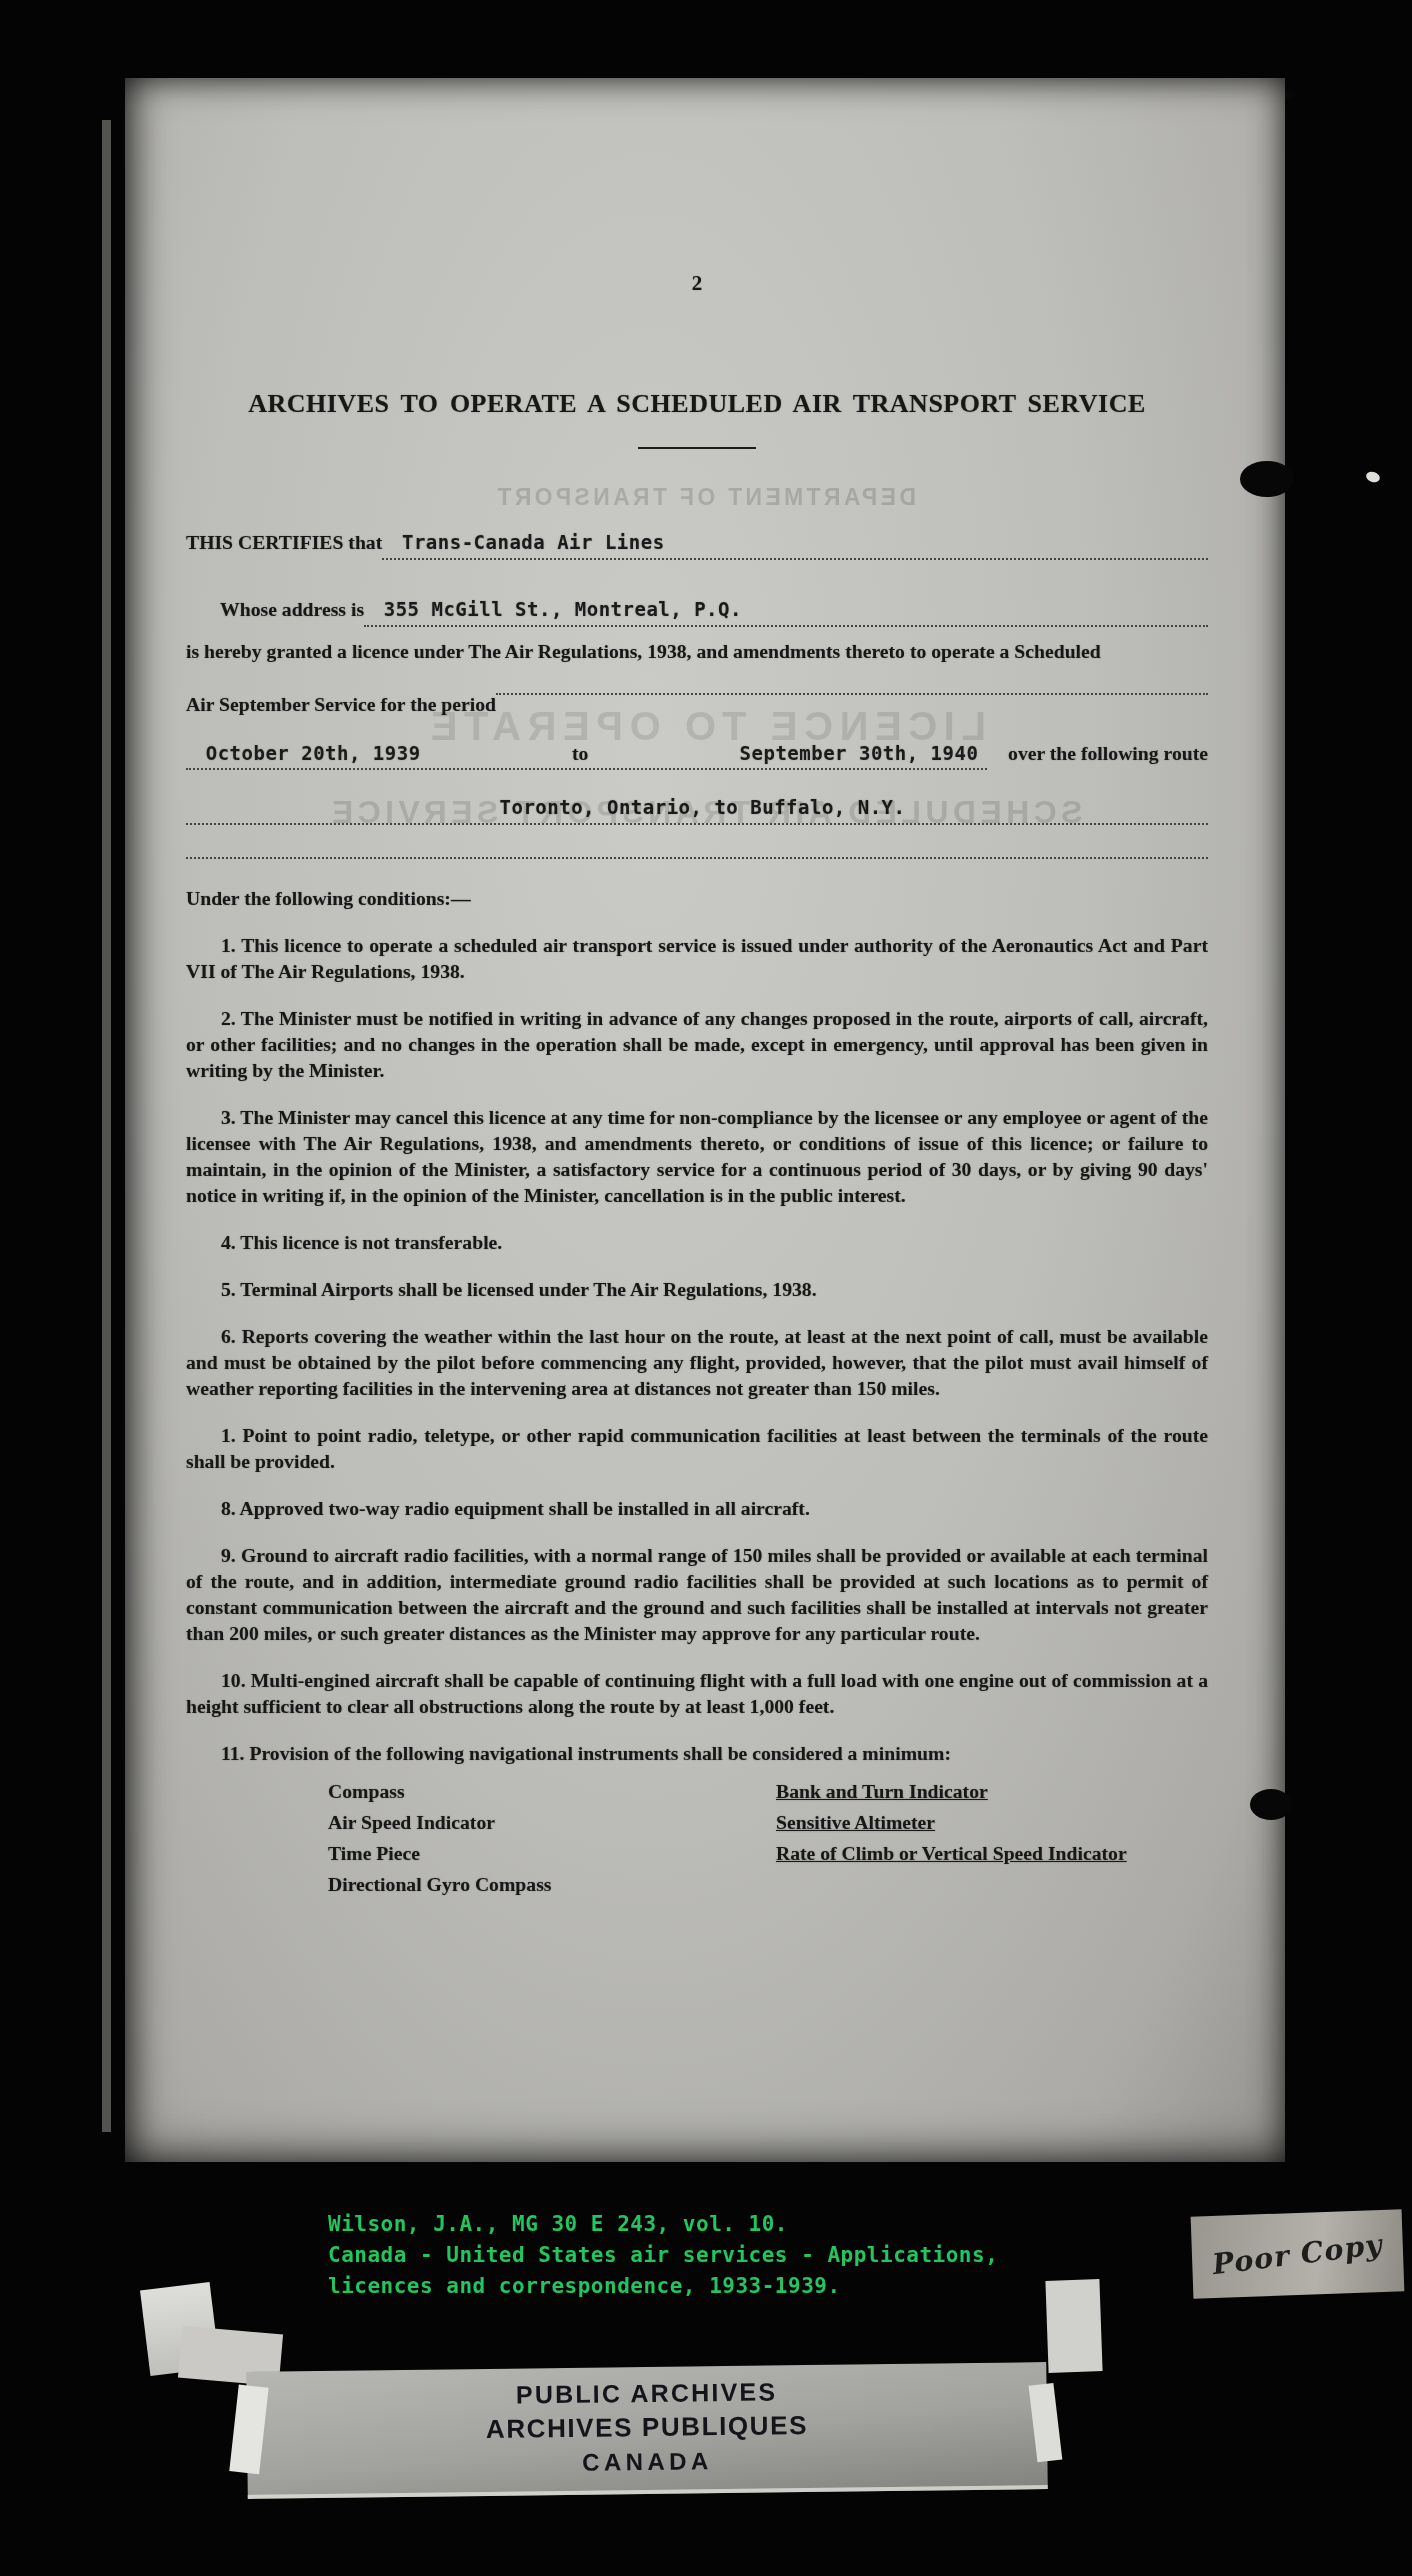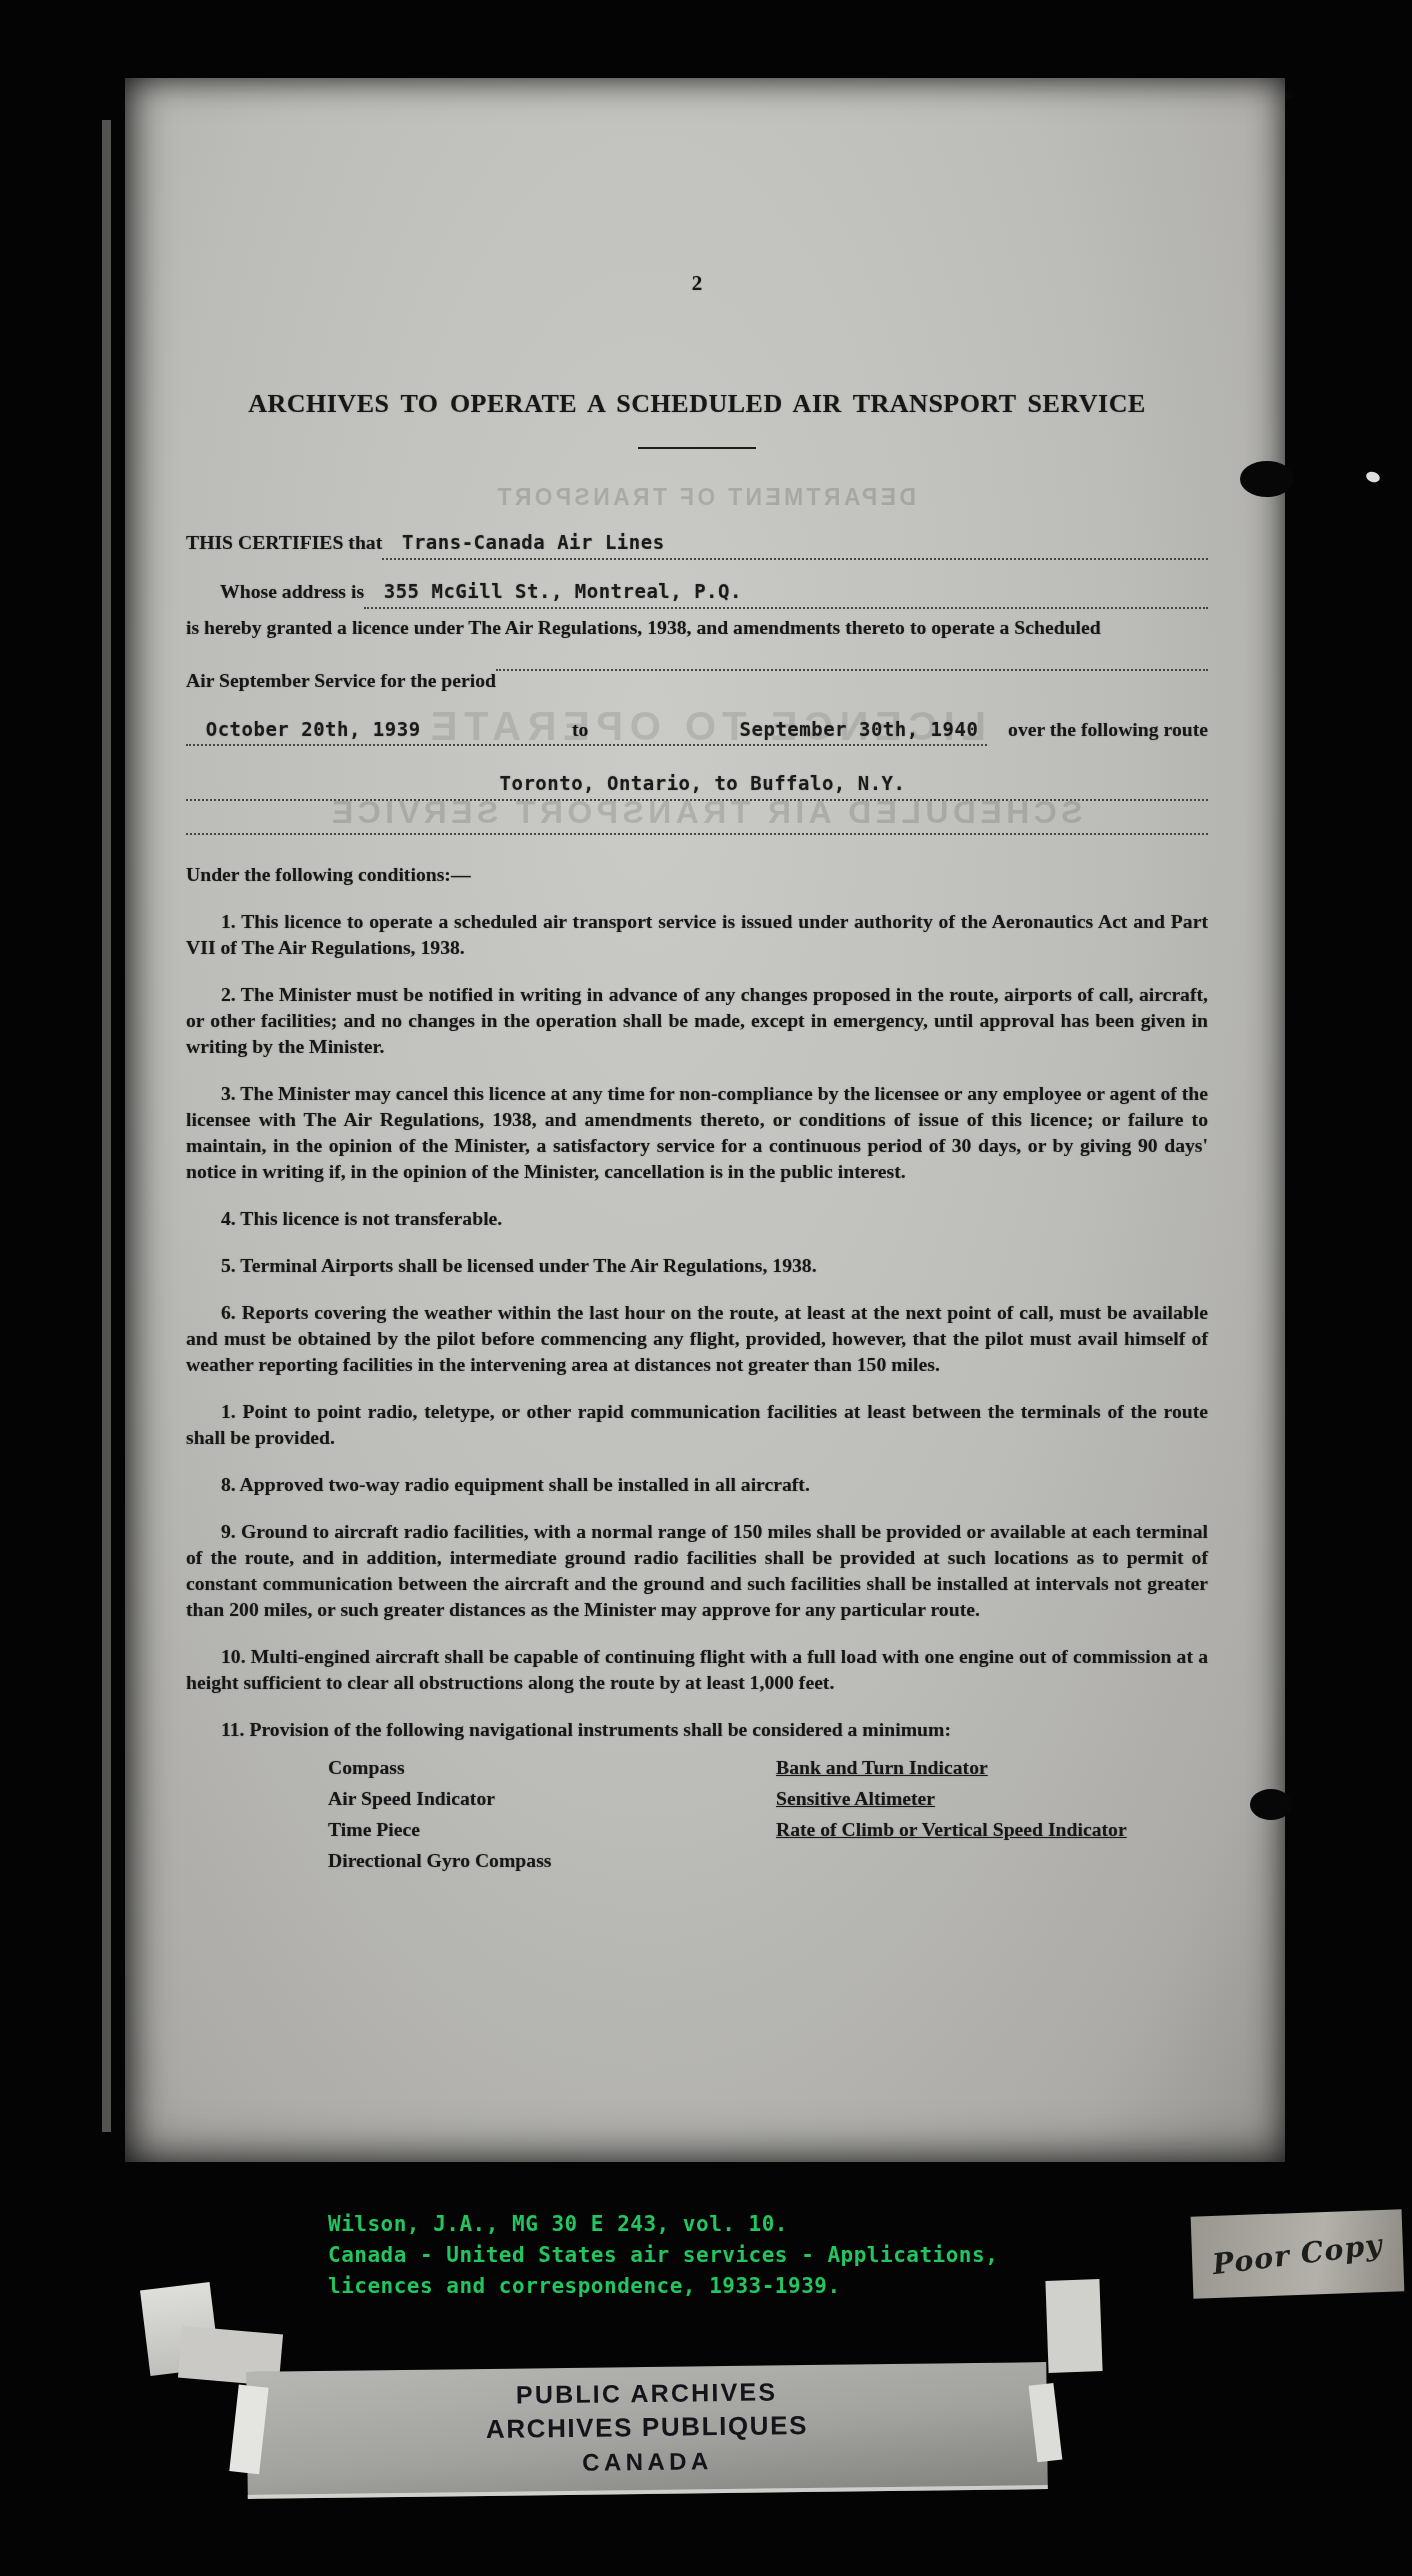--- a/index.html
+++ b/index.html
@@ -20,22 +20,22 @@
     color:#171717; font-weight:bold; font-size:19.7px; line-height:26px;
     text-shadow:0 0 1.6px rgba(25,25,25,.32);
   }
   .edge-sliver{position:absolute; left:102px; top:120px; width:8.7px; height:2012px; background:#6e6e6a; opacity:.75;}
   .page-number{margin-top:192px; text-align:center; font-size:21px;}
   .title{margin:92px 0 0; text-align:center; font-size:26px; line-height:31px; letter-spacing:0.5px; word-spacing:4.4px; font-weight:bold;}
   .title-rule{width:118px; height:0; border-top:2.7px solid #1c1c1c; margin:28.4px auto 0;}
 
   .fline{display:flex; align-items:flex-start;}
   .certifies{margin-top:80px;}
-  .addr{margin-top:18px; margin-left:34px;}
-  .granted{margin:5px 0 0; text-align:justify;}
+  .addr{margin-top:36px; margin-left:34px;}
+  .granted{margin:11px 0 0; text-align:justify;}
   .period-label-line{margin-top:27px;}
   .period-line{margin-top:23px;}
   .route-line{margin-top:24px;}
   .plabel{white-space:nowrap;}
   .fill{flex:1 1 auto; border-bottom:2.2px dotted #45453f; padding:0 8.7px 2.7px 19.7px; min-width:0;}
   .typed{font-family:"DejaVu Sans Mono", monospace; font-size:19px; font-weight:bold; letter-spacing:0.5px; white-space:nowrap; color:#1b1b1b;}
   .period-fill{display:flex; justify-content:space-between; align-items:baseline;}
   .route-fill{display:flex; justify-content:center;}
   .suffix{margin-left:21px;}
   .dotted-rule{margin-top:32px; height:0; border-bottom:2.2px dotted #45453f;}

